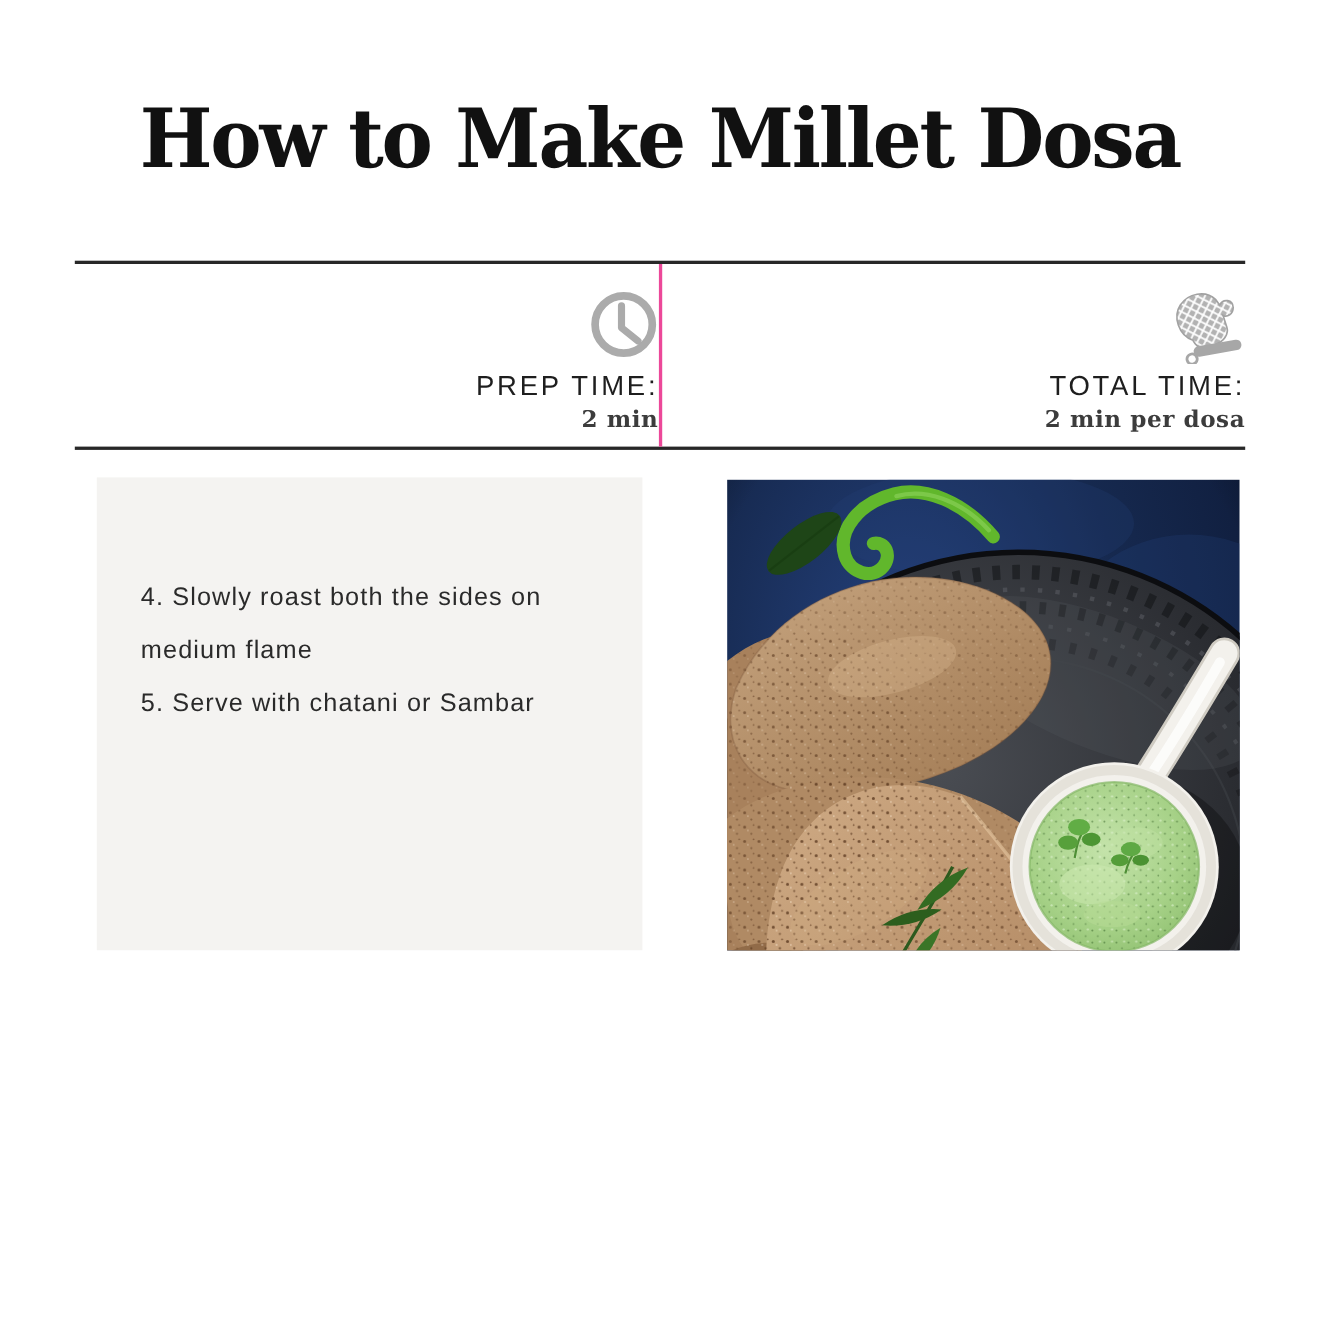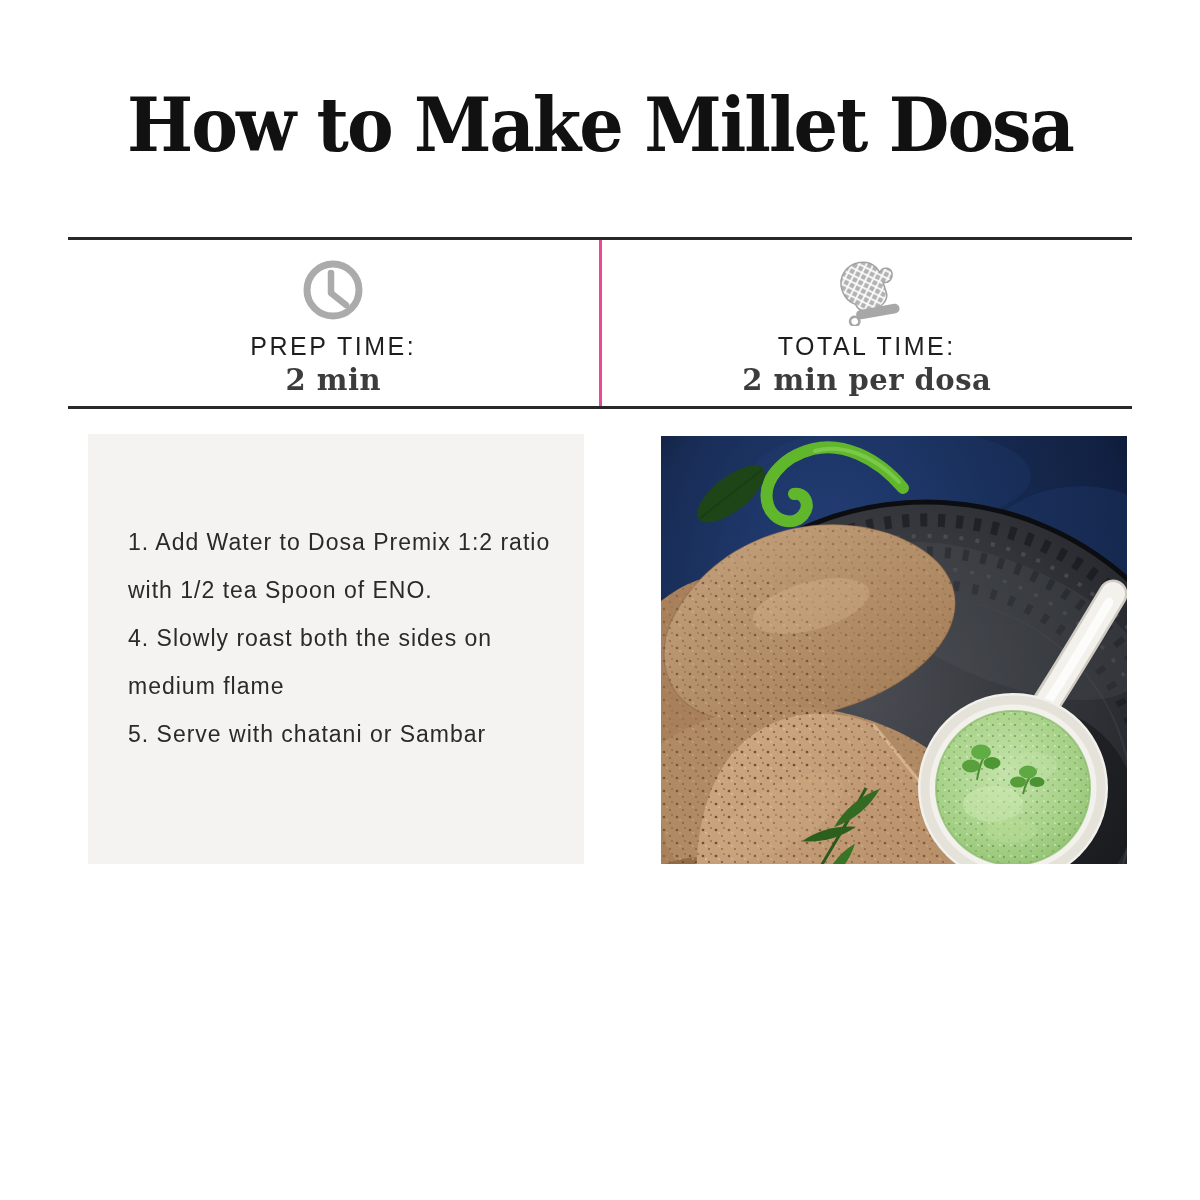--- a/index.html
+++ b/index.html
@@ -8,27 +8,27 @@
 
   
   .title{position:absolute;top:84px;left:0;width:1200px;text-align:center;
          font-family:"DejaVu Serif","Liberation Serif",serif;font-weight:700;
          font-size:70px;letter-spacing:-2px;color:#111111;transform:scaleY(1.06);}
 
   
   .infobar{position:absolute;left:68px;top:237px;width:1064px;height:172px;
            border-top:3px solid #282828;border-bottom:3px solid #282828;
            display:flex;box-sizing:border-box;}
-  .cell{flex:1;display:flex;flex-direction:column;align-items:center;justify-content:center;
+  .cell{flex:1;display:flex;flex-direction:column;align-items:flex-end;justify-content:center;
         padding-top:4px;}
   .cell + .cell{border-left:3px solid #ec4899;}
   .cell .iconbox{height:74px;display:flex;align-items:center;justify-content:center;}
   .cell .label{margin-top:5px;font-size:25px;font-weight:500;letter-spacing:2.5px;color:#1e1e1e;}
   .cell .value{margin-top:2px;font-family:"DejaVu Serif","Liberation Serif",serif;
-               font-weight:700;font-size:29px;color:#3c3c3c;letter-spacing:.5px;}
+               font-weight:700;font-size:21px;color:#3c3c3c;letter-spacing:.5px;}
 
   
   .recipe{position:absolute;left:88px;top:434px;width:496px;height:712px;
           background:#f4f3f1;box-sizing:border-box;padding:58px 16px 0 40px;}
   .recipe h2{margin:0;font-size:31px;font-weight:600;letter-spacing:3.5px;color:#1c1c1c;
              font-family:"Liberation Sans",sans-serif;}
   .steps{margin-top:26px;}
   .step{font-size:23px;line-height:48px;font-weight:400;letter-spacing:1px;color:#2a2a2a;}
 
   
@@ -75,21 +75,20 @@
       </div>
       <div class="label">TOTAL TIME:</div>
       <div class="value">2 min per dosa</div>
     </div>
 
 
   </div>
 
   <div class="recipe">
     <div class="steps">
-      <div class="step">1. Add Water to Dosa Premix 1:2 ratio with 1/2 tea Spoon of ENO.</div>
       <div class="step">4. Slowly roast both the sides on medium flame</div>
       <div class="step">5. Serve with chatani or Sambar</div>
     </div>
   </div>
 
   <div class="photo">
     <svg width="466" height="697" viewBox="0 0 466 697">
       <defs>
         <radialGradient id="bgG" cx="35%" cy="25%" r="95%">
           <stop offset="0%" stop-color="#25427e"></stop>

